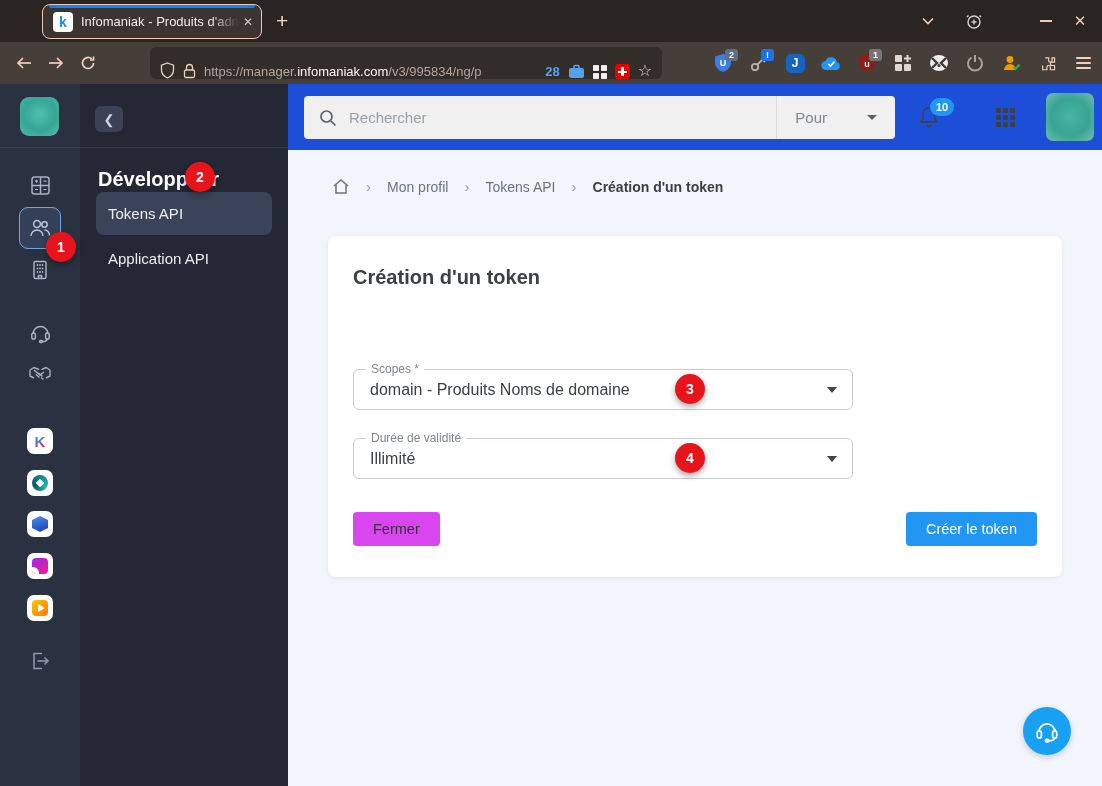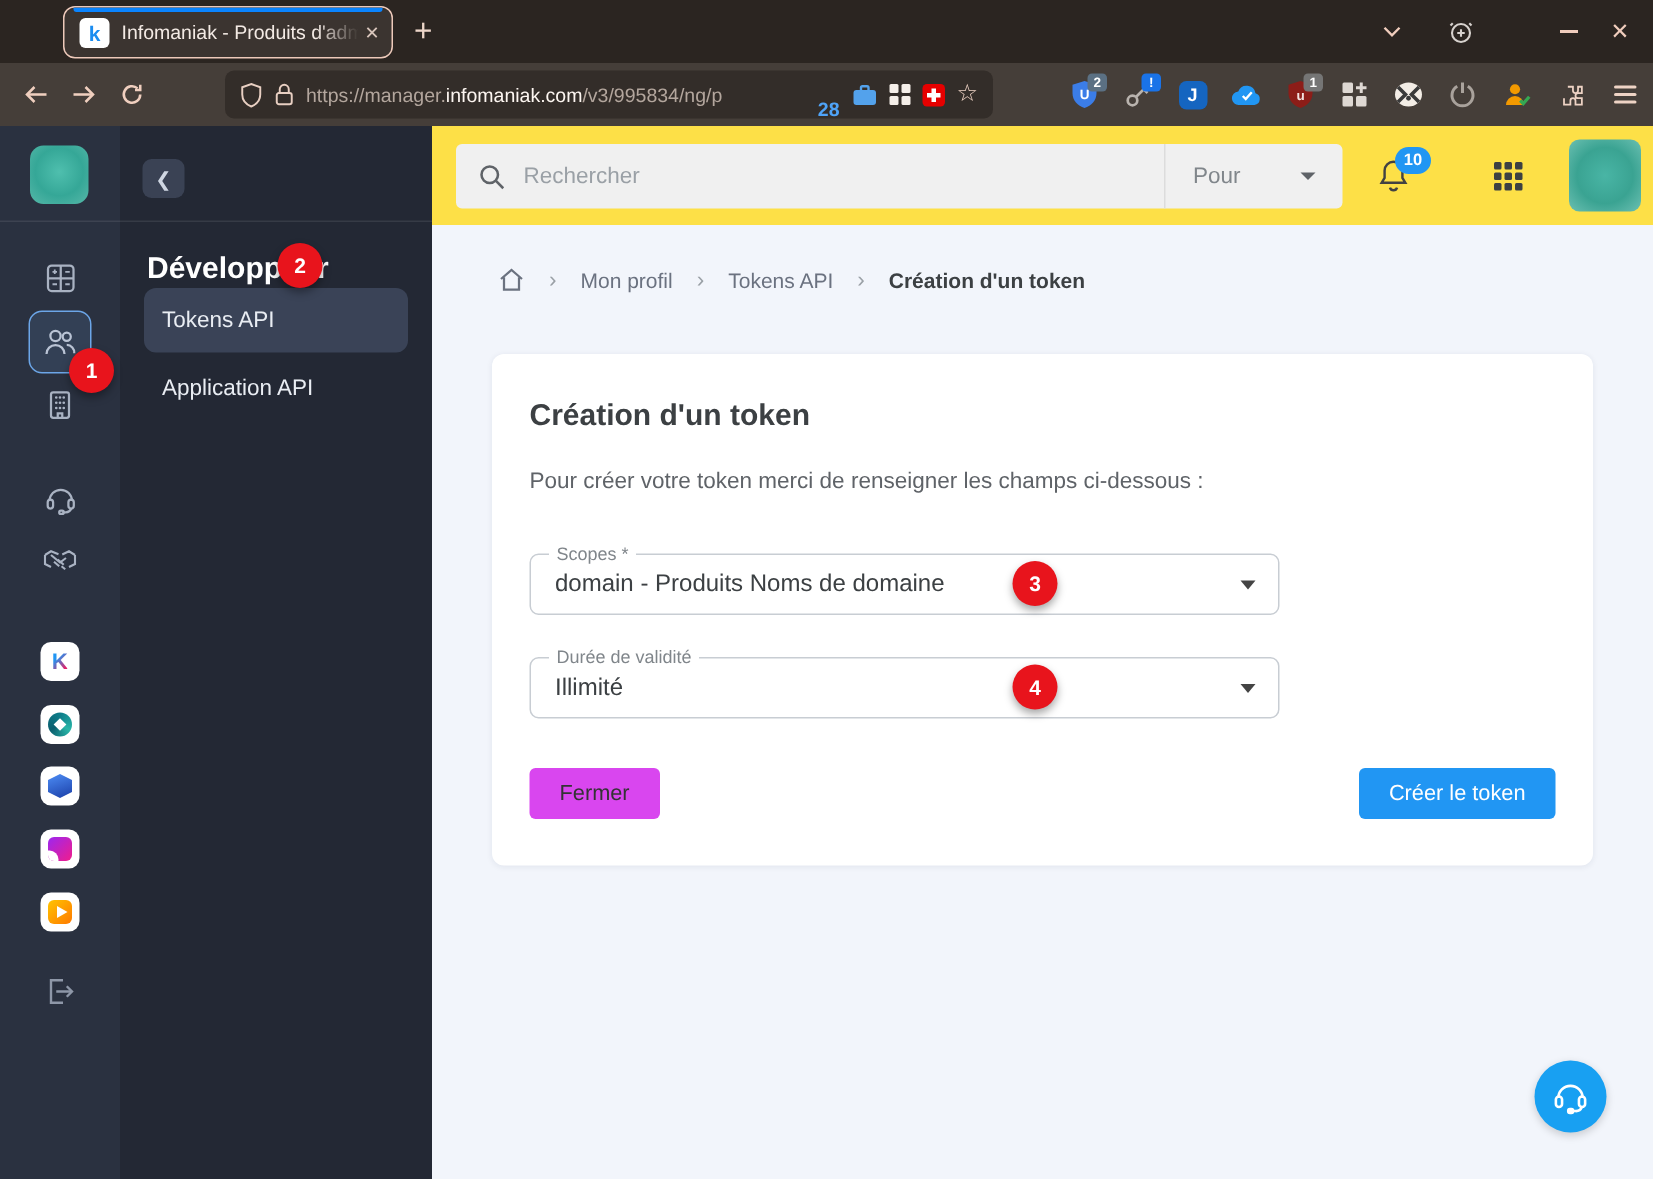--- a/index.html
+++ b/index.html
@@ -18,21 +18,21 @@
   .tab-close { color:#d9c6bc; font-size:12px; margin-left:4px; flex:0 0 auto; cursor:default; }
   .new-tab { position:absolute; left:276px; top:6px; color:#edd6c9; font-size:21px; font-weight:300; line-height:30px; }
   .tb-right { position:absolute; right:10px; top:0; height:42px; display:flex; align-items:center; }
   .tb-right .ic { display:flex; align-items:center; justify-content:center; width:24px; height:24px; }
   .min-bar { width:12px; height:2px; background:#f0cdbd; display:inline-block; }
   .close-x { color:#f0cdbd; font-size:15px; }
 
   .toolbar { position:absolute; top:42px; left:0; width:100%; height:42px; background:#453e39; display:flex; align-items:center; }
   .nav-ic { width:32px; height:32px; display:flex; align-items:center; justify-content:center; color:#f0cfbf; }
   .urlbar { position:absolute; left:150px; top:47px; width:512px; height:32px; background:#332d29; border-radius:6px;
-            display:flex; align-items:center; padding:0 10px; gap:8px; }
+            display:flex; align-items:flex-end; padding:0 10px; gap:8px; }
   .url-text { flex:1; font-size:13px; white-space:nowrap; overflow:hidden; color:#b3a69d; }
   .url-text .domain { color:#fdf6f1; }
   .url-counter { color:#4fa3f7; font-weight:bold; font-size:13px;margin-top:18px; }
   .swiss-flag { width:15px; height:15px; background:#e60000; border-radius:3px; position:relative; flex:0 0 auto; }
   .swiss-flag::before { content:""; position:absolute; left:6.5px; top:3px; width:2.5px; height:9px; background:#fff; }
   .swiss-flag::after { content:""; position:absolute; top:6.5px; left:3px; height:2.5px; width:9px; background:#fff; }
   .grid4 { display:grid; grid-template-columns:6px 6px; grid-template-rows:6px 6px; gap:2px; }
   .grid4 span { background:#f5efe9; border-radius:1px; }
   .star { color:#eed3c5; font-size:16px; line-height:1; }
   .ext-row { position:absolute; right:8px; top:42px; height:42px; display:flex; align-items:center; gap:14px; }
@@ -70,21 +70,21 @@
   .sb2-top { height:64px; border-bottom:1px solid rgba(255,255,255,.09); }
   .back-btn { position:absolute; left:15px; top:22px; width:28px; height:26px; background:#3a4254; border-radius:6px;
               color:#cfd6e2; display:flex; align-items:center; justify-content:center; font-size:13px; }
   .section-title { position:absolute; left:18px; top:84px; color:#ffffff; font-weight:bold; font-size:20px; }
   .nav-item { position:absolute; left:16px; width:176px; height:43px; display:flex; align-items:center; padding-left:12px;
               color:#e9edf3; font-size:15px; border-radius:8px; }
   .nav-item.sel { background:#3a4357; }
 
   
   .main { flex:1; display:flex; flex-direction:column; min-width:0; }
-  .site-header { position:relative; height:66px; background:#fde047; flex:0 0 auto; }
+  .site-header { position:relative; height:66px; background:#1d4ed8; flex:0 0 auto; }
   .search-pill { position:absolute; left:16px; top:12px; width:591px; height:43px; background:#f0f0f0; border-radius:4px;
                  display:flex; align-items:center; }
   .search-pill svg { margin:0 12px 0 15px; }
   .search-input { flex:1; border:none; background:transparent; outline:none; font-size:15px; color:#3c4043;
                   font-family:"Liberation Sans", sans-serif; }
   .search-input::placeholder { color:#9aa0a6; }
   .filter { display:flex; align-items:center; gap:40px; border-left:1px solid #dcdcdc; height:100%; padding:0 18px; color:#80868b; font-size:15px; }
   .caret-sm { width:0; height:0; border-left:5px solid transparent; border-right:5px solid transparent; border-top:5px solid #5f6368; }
   .bell-wrap { position:absolute; left:628px; top:20px; width:28px; height:28px; color:#424242; }
   .notif-badge { position:absolute; left:14px; top:-6px; min-width:24px; height:18px; background:#2196f3; border-radius:9px;
@@ -404,21 +404,20 @@
           <span class="sep">›</span>
           <span>Mon profil</span>
           <span class="sep">›</span>
           <span>Tokens API</span>
           <span class="sep">›</span>
           <span class="current">Création d'un token</span>
         </div>
 
         <div class="card">
           <div class="card-title">Création d'un token</div>
-          <div class="card-desc">Pour créer votre token merci de renseigner les champs ci-dessous :</div>
 
           <div class="fieldbox" style="top:202px">
             <span class="flabel">Durée de validité</span>
             <span class="fvalue">Illimité</span>
             <span class="fcaret"></span>
           </div>
 
           <div class="fieldbox" style="top:133px">
             <span class="flabel">Scopes *</span>
             <span class="fvalue">domain - Produits Noms de domaine</span>

